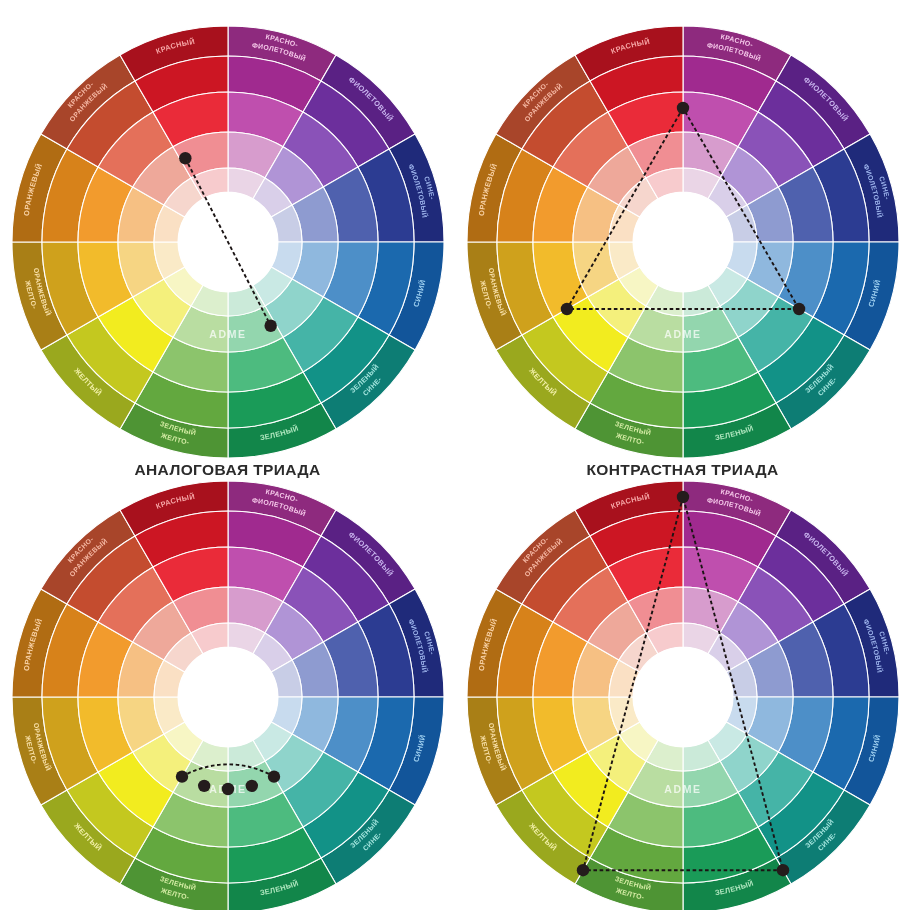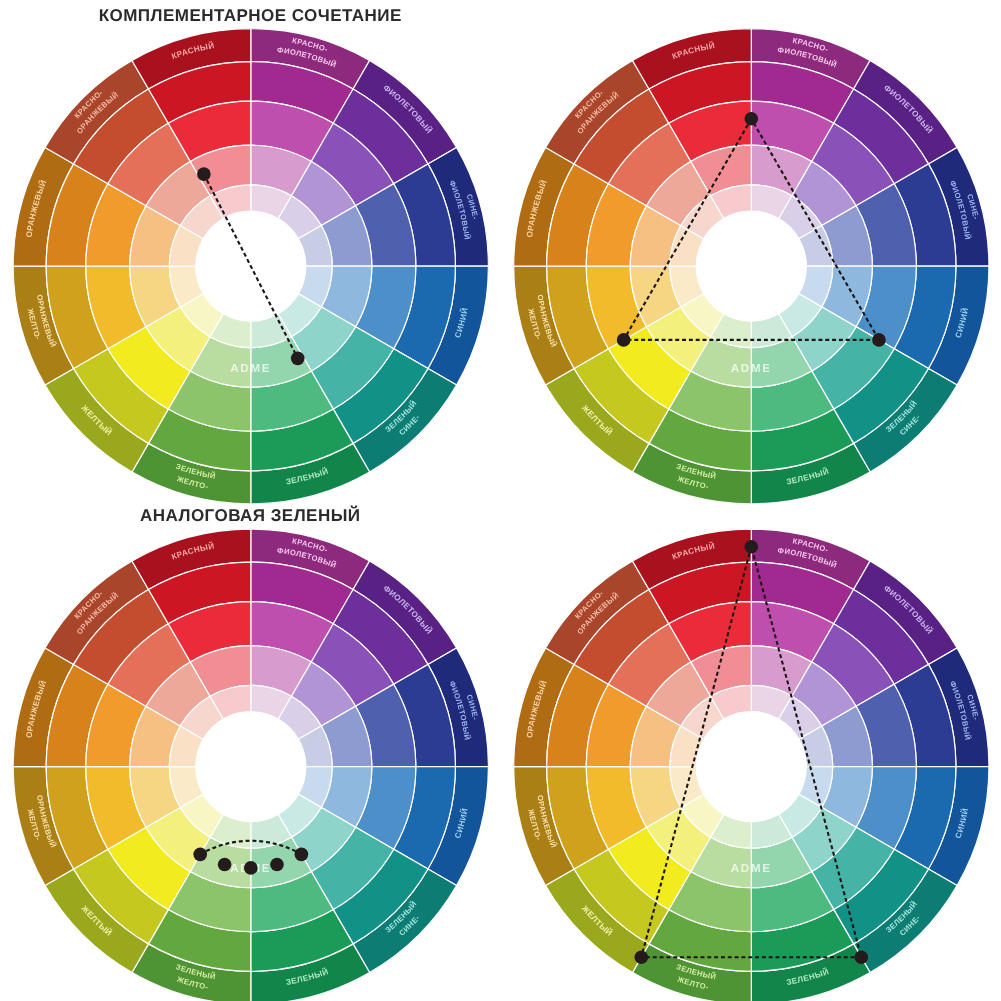--- a/index.html
+++ b/index.html
@@ -65,21 +65,20 @@
     fill: none;
     stroke-dasharray: 3.6 2.6;
     stroke-linecap: butt;
   }
 </style>
 </head>
 <body>
 
 <div id="root">
     <div class="panel" style="left: 0px; top: 0px;">
-      <div class="panel-title">КОМПЛЕМЕНТАРНОЕ СОЧЕТАНИЕ</div>
       <div class="wheel-wrap">
         <svg class="wheel" width="432" height="432" viewBox="0 0 432 432">
           <defs>
             <path id="tp_complementary_red-violet_0" d="M 216 9.5 A 206.5 206.5 0 0 1 319.25 37.16575411851343" fill="none" stroke="none"></path>
             <path id="tp_complementary_red-violet_1" d="M 216 20 A 196 196 0 0 1 314 46.25902085825004" fill="none" stroke="none"></path>
             <path id="tp_complementary_violet_0" d="M 316.5 41.928893839327856 A 201 201 0 0 1 390.0711061606722 115.50000000000001" fill="none" stroke="none"></path>
             <path id="tp_complementary_blue-violet_0" d="M 394.8342458814866 112.75000000000001 A 206.5 206.5 0 0 1 422.5 216" fill="none" stroke="none"></path>
             <path id="tp_complementary_blue-violet_1" d="M 385.74097914175 118.00000000000001 A 196 196 0 0 1 412 216" fill="none" stroke="none"></path>
             <path id="tp_complementary_blue_0" d="M 390.0711061606722 316.5 A 201 201 0 0 0 417 216" fill="none" stroke="none"></path>
             <path id="tp_complementary_blue-green_0" d="M 319.25 394.8342458814866 A 206.5 206.5 0 0 0 394.8342458814866 319.25" fill="none" stroke="none"></path>
@@ -339,21 +338,21 @@
           <g>
             <path class="link-line" d="M 216 82 L 99.95259589288521 283 L 332.0474041071148 283 Z"></path>
             <circle class="marker" cx="216" cy="82" r="6.2"></circle>
             <circle class="marker" cx="99.95259589288521" cy="283" r="6.2"></circle>
             <circle class="marker" cx="332.0474041071148" cy="283" r="6.2"></circle>
           </g>
         </svg>
       </div>
     </div>
     <div class="panel" style="left: 0px; top: 455px;">
-      <div class="panel-title">АНАЛОГОВАЯ ЗЕЛЕНЫЙ</div>
+      <div class="panel-title">АНАЛОГОВАЯ ТРИАДА</div>
       <div class="wheel-wrap">
         <svg class="wheel" width="432" height="432" viewBox="0 0 432 432">
           <defs>
             <path id="tp_analogous-triad_red-violet_0" d="M 216 9.5 A 206.5 206.5 0 0 1 319.25 37.16575411851343" fill="none" stroke="none"></path>
             <path id="tp_analogous-triad_red-violet_1" d="M 216 20 A 196 196 0 0 1 314 46.25902085825004" fill="none" stroke="none"></path>
             <path id="tp_analogous-triad_violet_0" d="M 316.5 41.928893839327856 A 201 201 0 0 1 390.0711061606722 115.50000000000001" fill="none" stroke="none"></path>
             <path id="tp_analogous-triad_blue-violet_0" d="M 394.8342458814866 112.75000000000001 A 206.5 206.5 0 0 1 422.5 216" fill="none" stroke="none"></path>
             <path id="tp_analogous-triad_blue-violet_1" d="M 385.74097914175 118.00000000000001 A 196 196 0 0 1 412 216" fill="none" stroke="none"></path>
             <path id="tp_analogous-triad_blue_0" d="M 390.0711061606722 316.5 A 201 201 0 0 0 417 216" fill="none" stroke="none"></path>
             <path id="tp_analogous-triad_blue-green_0" d="M 319.25 394.8342458814866 A 206.5 206.5 0 0 0 394.8342458814866 319.25" fill="none" stroke="none"></path>
@@ -479,20 +478,21 @@
             <circle class="marker" cx="170.00000000000003" cy="295.6743371481684" r="6.2"></circle>
             <circle class="marker" cx="192.1886478505681" cy="304.8651760185943" r="6.2"></circle>
             <circle class="marker" cx="216" cy="308" r="6.2"></circle>
             <circle class="marker" cx="239.8113521494319" cy="304.8651760185943" r="6.2"></circle>
             <circle class="marker" cx="262" cy="295.6743371481683" r="6.2"></circle>
           </g>
         </svg>
       </div>
     </div>
     <div class="panel" style="left: 455px; top: 455px;">
+      <div class="panel-title">КОНТРАСТНАЯ ТРИАДА</div>
       <div class="wheel-wrap">
         <svg class="wheel" width="432" height="432" viewBox="0 0 432 432">
           <defs>
             <path id="tp_contrast-triad_red-violet_0" d="M 216 9.5 A 206.5 206.5 0 0 1 319.25 37.16575411851343" fill="none" stroke="none"></path>
             <path id="tp_contrast-triad_red-violet_1" d="M 216 20 A 196 196 0 0 1 314 46.25902085825004" fill="none" stroke="none"></path>
             <path id="tp_contrast-triad_violet_0" d="M 316.5 41.928893839327856 A 201 201 0 0 1 390.0711061606722 115.50000000000001" fill="none" stroke="none"></path>
             <path id="tp_contrast-triad_blue-violet_0" d="M 394.8342458814866 112.75000000000001 A 206.5 206.5 0 0 1 422.5 216" fill="none" stroke="none"></path>
             <path id="tp_contrast-triad_blue-violet_1" d="M 385.74097914175 118.00000000000001 A 196 196 0 0 1 412 216" fill="none" stroke="none"></path>
             <path id="tp_contrast-triad_blue_0" d="M 390.0711061606722 316.5 A 201 201 0 0 0 417 216" fill="none" stroke="none"></path>
             <path id="tp_contrast-triad_blue-green_0" d="M 319.25 394.8342458814866 A 206.5 206.5 0 0 0 394.8342458814866 319.25" fill="none" stroke="none"></path>

